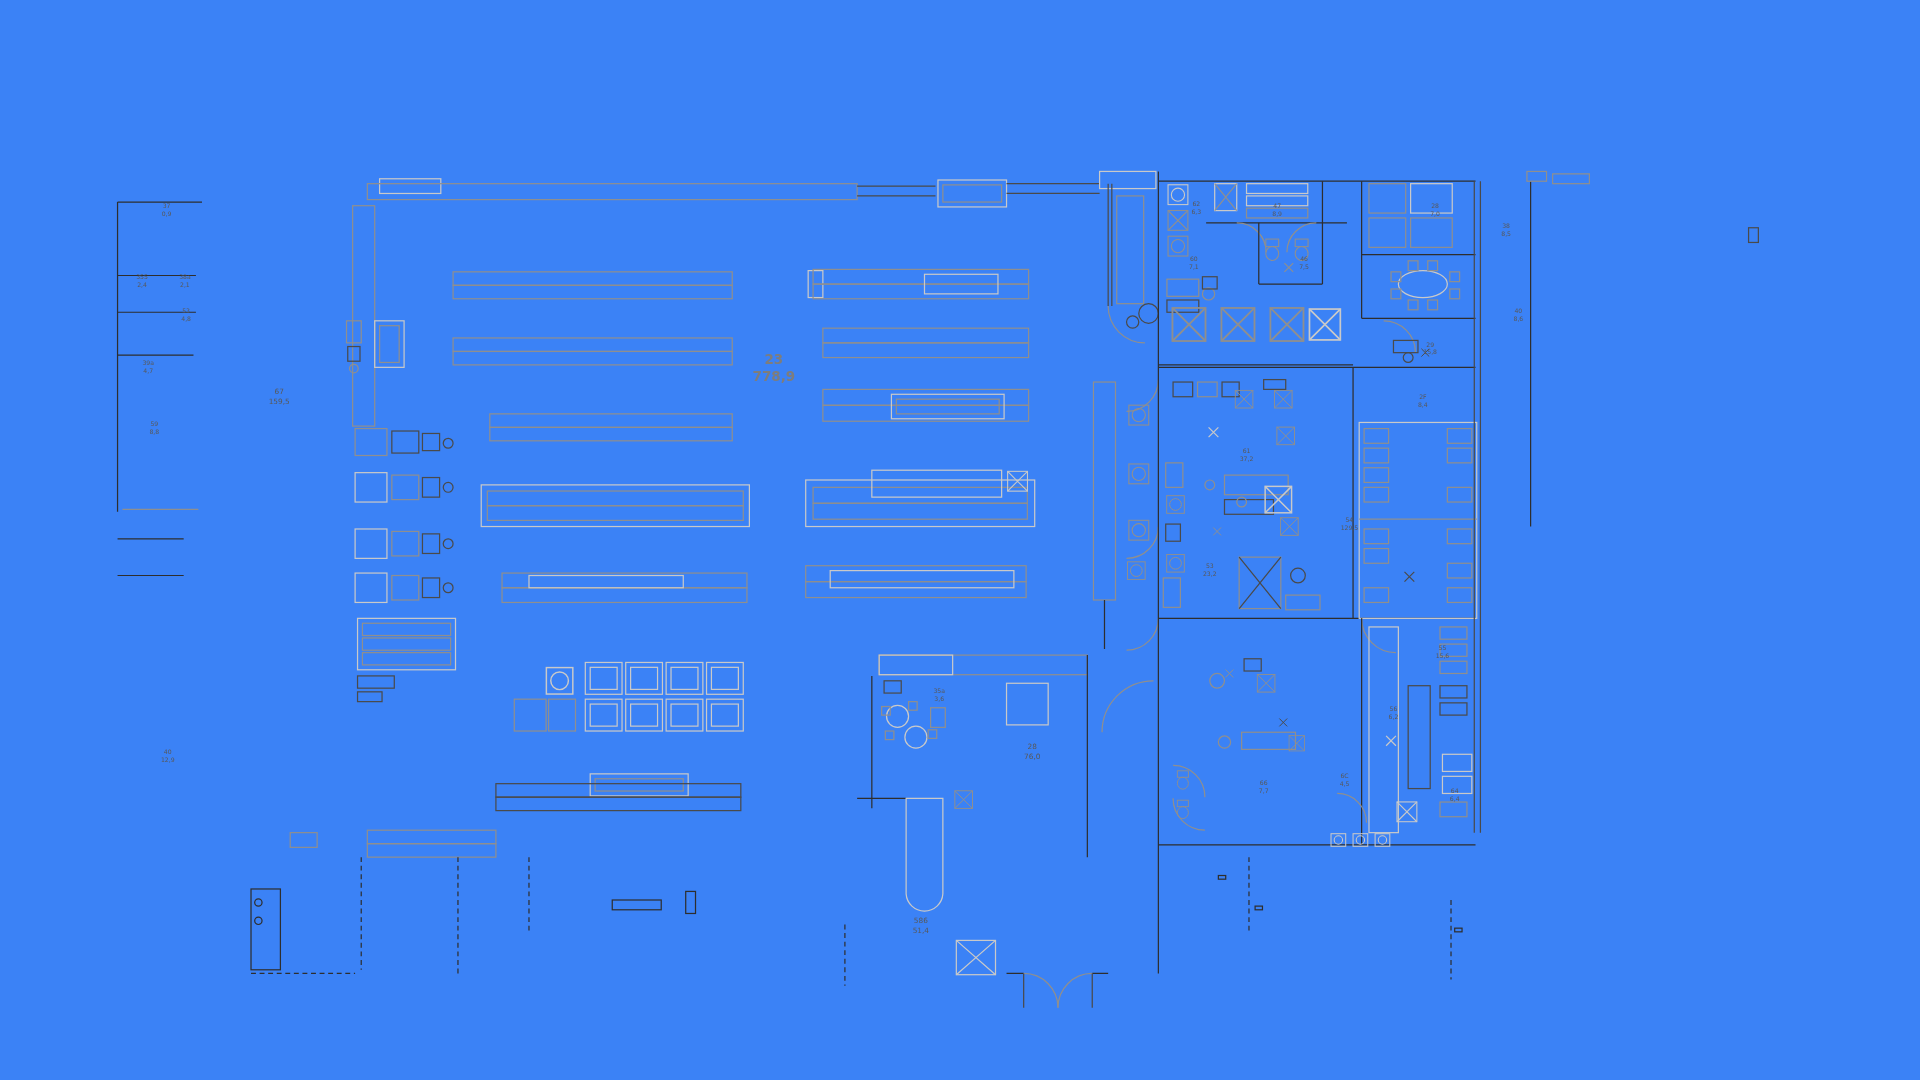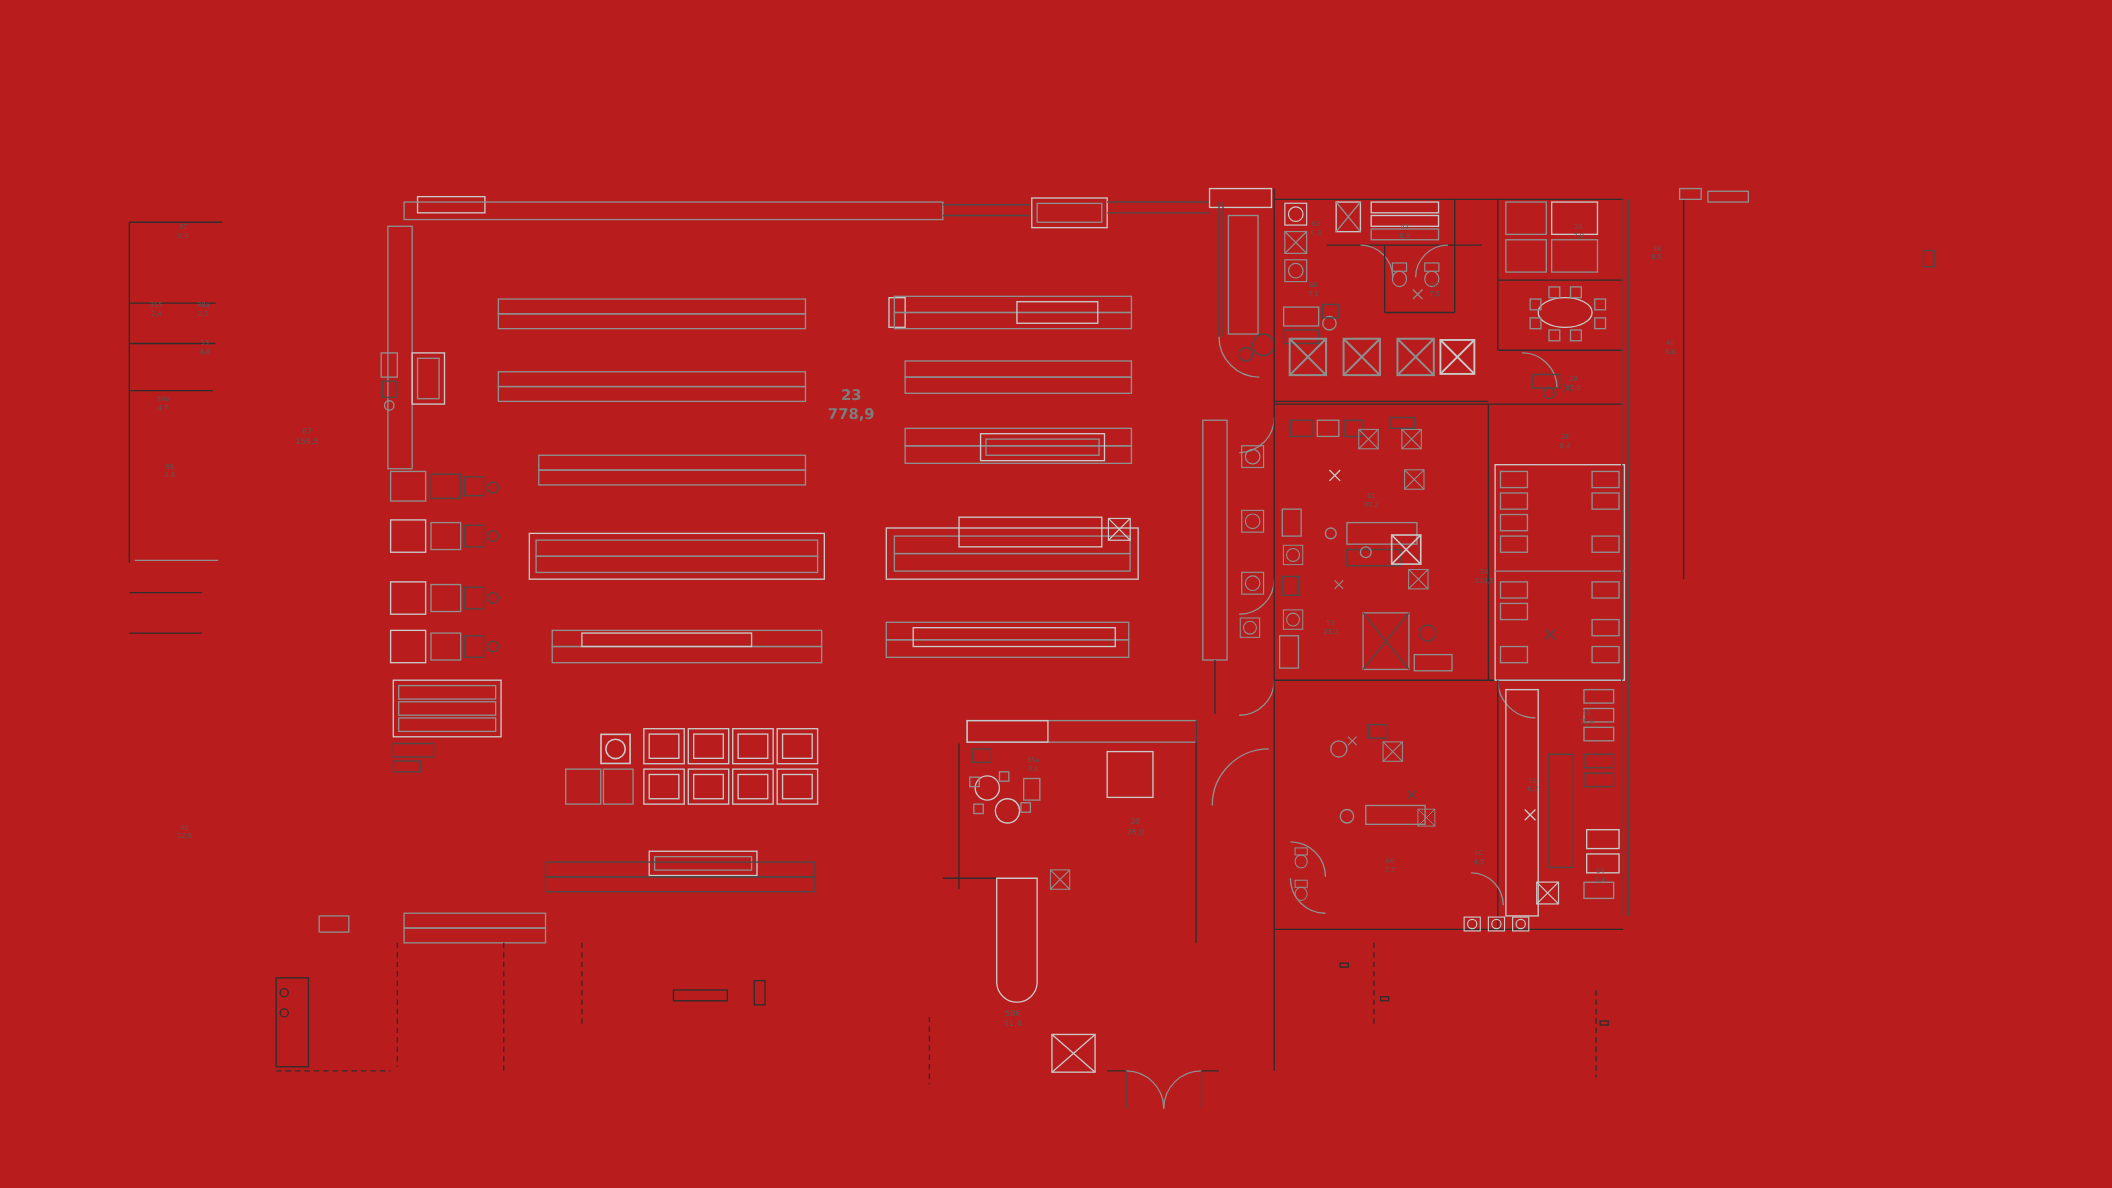--- a/index.html
+++ b/index.html
@@ -1,16 +1,16 @@
 <!DOCTYPE html>
 <html><head>
 <meta charset="utf-8">
 <style>
   html,body{margin:0;padding:0;background:#000;width:1920px;height:1080px;overflow:hidden;}
-  #stage{width:1920px;height:1080px;background:#b91c1c;position:relative;}
+  #stage{width:1920px;height:1080px;background:#3b82f6;position:relative;}
   svg{display:block;}
   svg *{fill:none;stroke-width:1;}
   .s-b{stroke:#c9c9c9;}
   .s-m{stroke:#8f8f8f;}
   .s-d{stroke:#4a4a4a;}
   .s-xd{stroke:#2e2e2e;}
   .dash{stroke-dasharray:4 3;}
   .lbl{fill:#585858;stroke:none;font-family:"DejaVu Sans",sans-serif;text-anchor:middle;}
   .lbl-main{fill:#7d7d7d;stroke:none;font-family:"DejaVu Sans",sans-serif;font-weight:bold;text-anchor:middle;}
 </style>

